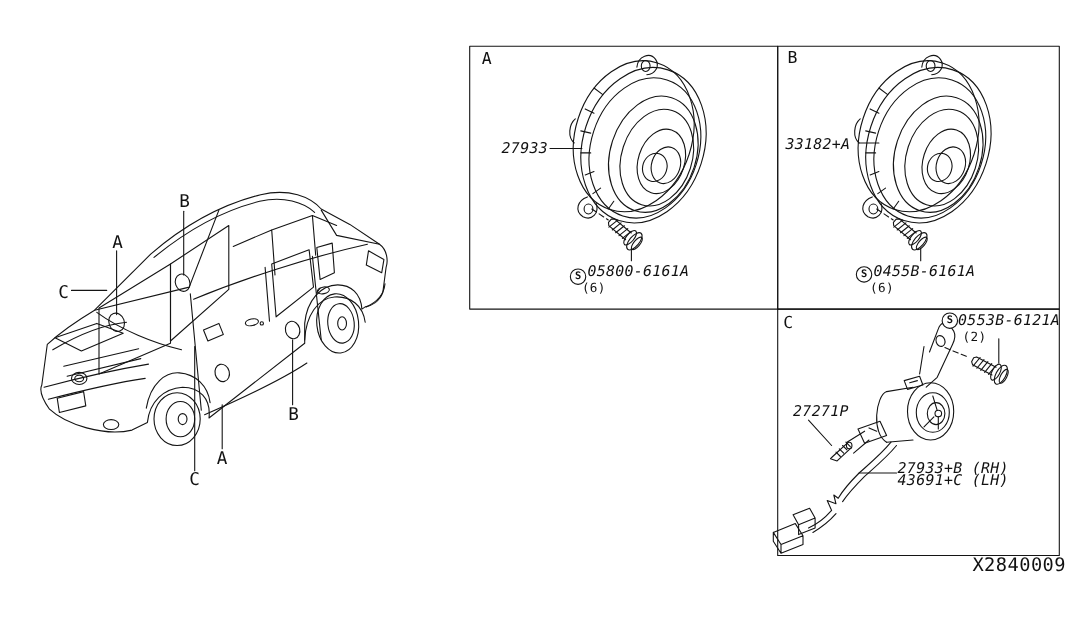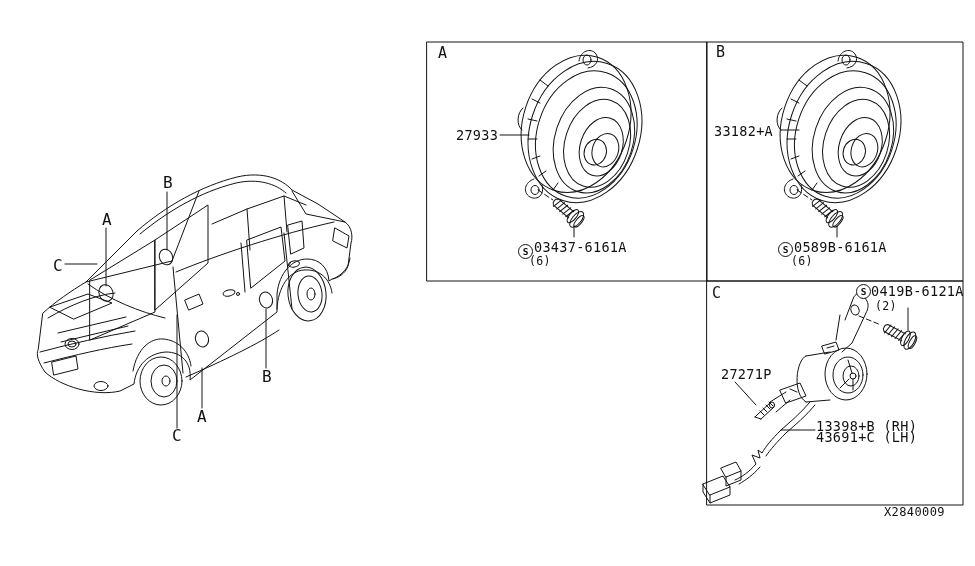--- a/index.html
+++ b/index.html
@@ -3,23 +3,23 @@
 <meta charset="utf-8">
 <style>
   html,body{margin:0;padding:0;background:#ffffff;}
   .stage{position:relative;width:975px;height:566px;background:#ffffff;overflow:hidden;
          font-family:"DejaVu Sans Mono","Liberation Mono",monospace;color:#111;}
   .art{position:absolute;left:0;top:0;}
   .art *{stroke:#141414;fill:none;stroke-width:1;stroke-linecap:round;stroke-linejoin:round;}
   .lbl{position:absolute;white-space:pre;line-height:1.05;}
   .t-corner{font-size:15px;}
   .t-callout{font-size:16px;}
-  .t-part{font-size:13.5px;letter-spacing:.3px;}
+  .t-part{font-size:13.5px;letter-spacing:.3px;font-style:italic;}
   .t-qty{font-size:11.5px;letter-spacing:.3px;}
-  .t-code{font-size:12px;letter-spacing:.4px;}
+  .t-code{font-size:17px;letter-spacing:.4px;}
   .s-circle{position:absolute;width:13px;height:13px;border:1.3px solid #141414;border-radius:50%;
             font-size:9.5px;line-height:13px;text-align:center;font-weight:bold;background:#fff;}
 </style>
 </head>
 <body>
 
 <div class="stage">
 
   <svg class="art" width="975" height="566" viewBox="0 0 975 566">
 
@@ -163,32 +163,32 @@
   <div class="lbl t-callout" style="left:163px;top:175px">B</div>
   <div class="lbl t-callout" style="left:102px;top:212px">A</div>
   <div class="lbl t-callout" style="left:53px;top:258px">C</div>
   <div class="lbl t-callout" style="left:262px;top:369px">B</div>
   <div class="lbl t-callout" style="left:197px;top:409px">A</div>
   <div class="lbl t-callout" style="left:172px;top:428px">C</div>
 
   <div class="lbl t-corner" style="left:438px;top:46px">A</div>
   <div class="lbl t-part" style="left:456px;top:128px">27933</div>
   <div class="s-circle" style="left:518px;top:244px">S</div>
-  <div class="lbl t-part" style="left:534px;top:240px">03437-6161A</div>
+  <div class="lbl t-part" style="left:534px;top:240px">05800-6161A</div>
   <div class="lbl t-qty" style="left:529px;top:255px">(6)</div>
 
   <div class="lbl t-corner" style="left:716px;top:45px">B</div>
   <div class="lbl t-part" style="left:714px;top:124px">33182+A</div>
   <div class="s-circle" style="left:778px;top:242px">S</div>
-  <div class="lbl t-part" style="left:794px;top:240px">0589B-6161A</div>
+  <div class="lbl t-part" style="left:794px;top:240px">0455B-6161A</div>
   <div class="lbl t-qty" style="left:791px;top:255px">(6)</div>
 
   <div class="lbl t-corner" style="left:712px;top:286px">C</div>
   <div class="s-circle" style="left:856px;top:284px">S</div>
-  <div class="lbl t-part" style="left:871px;top:284px">0419B-6121A</div>
+  <div class="lbl t-part" style="left:871px;top:284px">0553B-6121A</div>
   <div class="lbl t-qty" style="left:875px;top:300px">(2)</div>
   <div class="lbl t-part" style="left:721px;top:367px">27271P</div>
-  <div class="lbl t-part" style="left:816px;top:419px">13398+B (RH)</div>
+  <div class="lbl t-part" style="left:816px;top:419px">27933+B (RH)</div>
   <div class="lbl t-part" style="left:816px;top:430px">43691+C (LH)</div>
 
   <div class="lbl t-code" style="left:884px;top:506px">X2840009</div>
 
 </div>
 
 </body></html>

